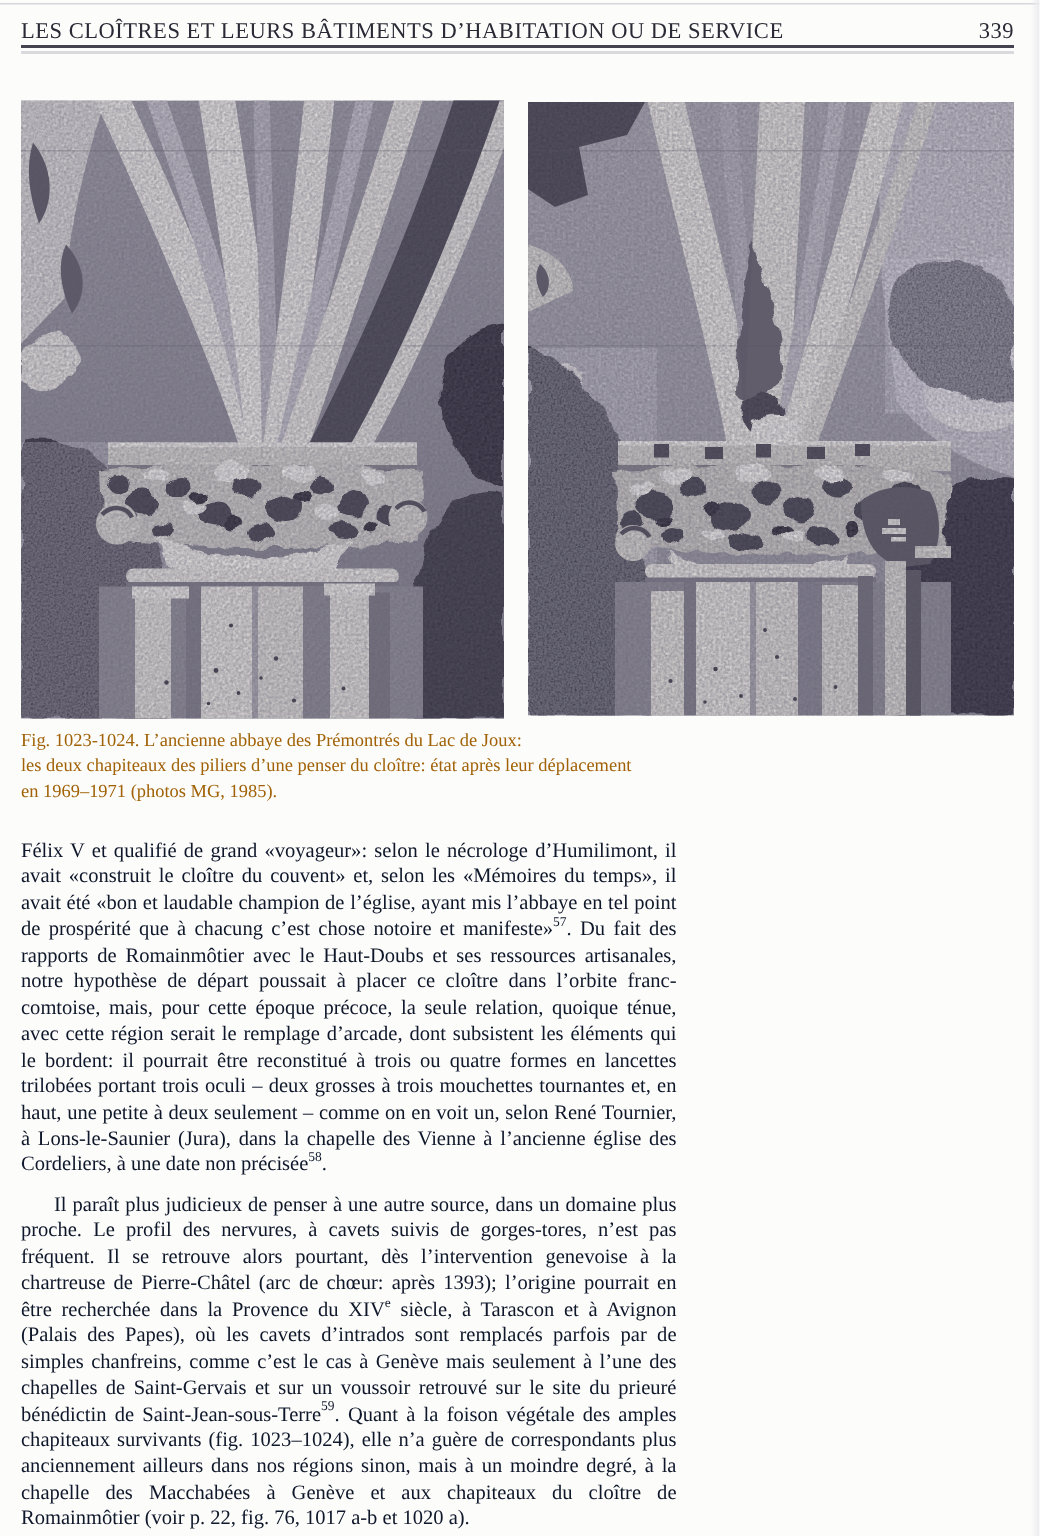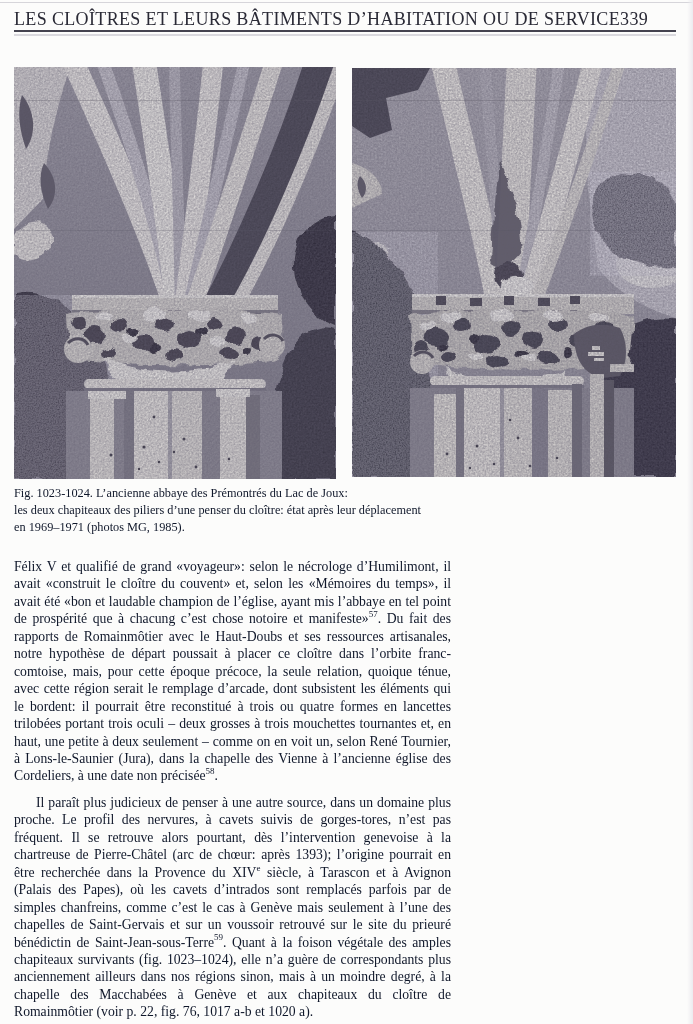--- a/index.html
+++ b/index.html
@@ -7,31 +7,31 @@
     width:693px;height:1024px;position:relative;overflow:hidden;
     background:#fcfcfb;
     font-family:"Liberation Serif", serif;
     color:#26262f;
   }
   .top-artifact{position:absolute;left:0;right:0;top:2px;height:1px;background:#d6d5da;}
   .right-edge-shade{position:absolute;right:0;top:0;bottom:0;width:6px;
     background:linear-gradient(to left,#ecebef,rgba(236,235,239,0));}
   .page-header{
     position:absolute;left:14px;right:17px;top:10px;height:20px;
-    display:flex;align-items:flex-end;
-    font-size:18px;letter-spacing:0.35px;color:#2a2a36;
+    display:flex;justify-content:space-between;align-items:flex-end;
+    font-size:15px;letter-spacing:0.35px;color:#2a2a36;
   }
   .header-rule{position:absolute;left:14px;right:17px;top:30px;height:2px;background:#44434f;}
   .header-rule-echo{position:absolute;left:14px;right:17px;top:34px;height:2px;background:#c7c6ce;opacity:.65;}
   .photo{position:absolute;display:block;}
   .photo-left{left:14px;top:67px;}
   .photo-right{left:352px;top:68px;}
   .figure-caption{
     position:absolute;left:14px;top:485px;width:540px;
-    font-size:12.3px;line-height:17px;color:#0f172a;
+    font-size:12.3px;line-height:17px;color:#a16207;
   }
   .body-text{
     position:absolute;left:14px;top:558px;width:437px;
     font-size:13.7px;line-height:17.45px;text-align:justify;color:#0f172a;
   }
   .body-text p{margin:0;}
   .body-text p + p{margin-top:9px;text-indent:22px;}
   sup.fnref{font-size:9px;line-height:0;position:relative;top:-0.5px;}
 </style>
 </head>

